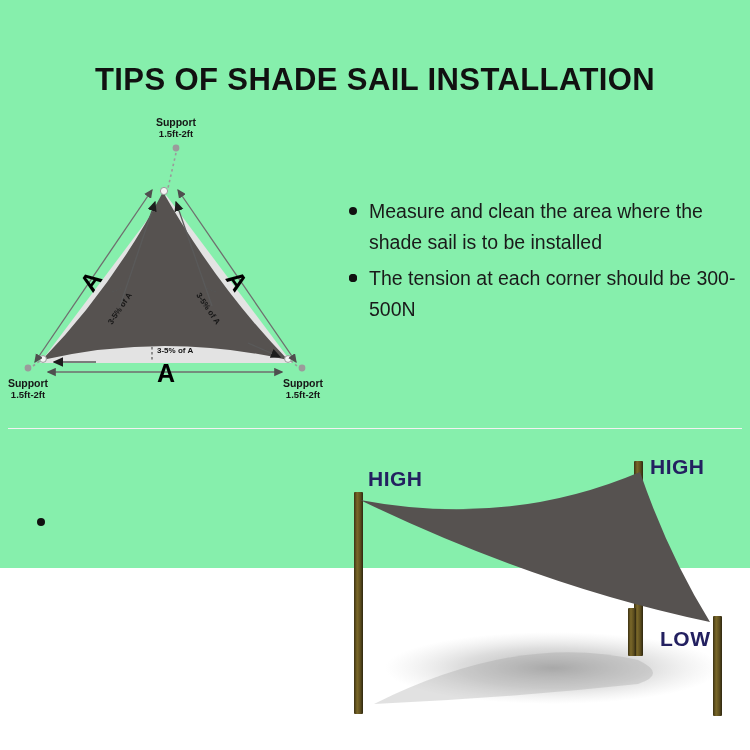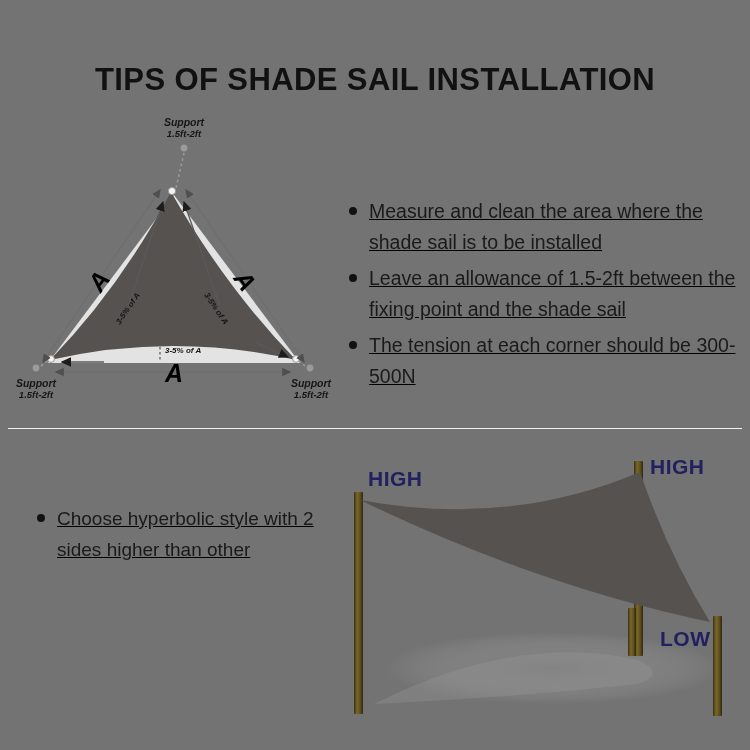--- a/index.html
+++ b/index.html
@@ -9,22 +9,22 @@
     width: 750px;
     height: 750px;
     background: #ffffff;
     font-family: "Liberation Sans", "DejaVu Sans", sans-serif;
     overflow: hidden;
   }
 
   #page {
     position: relative;
     width: 750px;
-    height: 750px;
-    background: #737373;
+    height: 568px;
+    background: #86efac;
   }
 
   
   #title {
     position: absolute;
     left: 0;
     top: 62px;
     width: 750px;
     text-align: center;
     font-size: 31px;
@@ -40,25 +40,24 @@
     left: 8px;
     top: 428px;
     width: 734px;
     height: 1px;
     background: #f2f2f2;
   }
 
   
   #triangle-diagram {
     position: absolute;
-    left: 8px;
+    left: 0;
     top: 110px;
     width: 330px;
     height: 300px;
-    font-style: italic;
   }
 
   #top-bullets {
     position: absolute;
     left: 348px;
     top: 196px;
     width: 392px;
   }
 
   
@@ -71,21 +70,21 @@
 
   #sail-diagram {
     position: absolute;
     left: 338px;
     top: 436px;
     width: 412px;
     height: 300px;
   }
 
   
-  ul.bullets { list-style: none; text-decoration: underline; }
+  ul.bullets { list-style: none; }
 
   ul.bullets li {
     position: relative;
     padding-left: 21px;
     color: #1a1a1a;
     font-family: "Liberation Sans", "DejaVu Sans", sans-serif;
   }
 
   ul.bullets li .bullet-dot {
     position: absolute;
@@ -230,36 +229,34 @@
   </div>
 
   <div id="top-bullets">
     <ul class="bullets">
       <li>
         <span class="bullet-dot"></span>
         <span>Measure and clean the area where the shade sail is to be installed</span>
       </li>
       <li>
         <span class="bullet-dot"></span>
-        <span>Leave an allowance of 1.5-2ft between the fixing point and the shade sail</span>
       </li>
       <li>
         <span class="bullet-dot"></span>
         <span>The tension at each corner should be 300-500N</span>
       </li>
     </ul>
   </div>
 
   <div id="divider"></div>
 
   <div id="bottom-bullets">
     <ul class="bullets">
       <li>
         <span class="bullet-dot"></span>
-        <span>Choose hyperbolic style with 2 sides higher than other</span>
       </li>
     </ul>
   </div>
 
   <div id="sail-diagram">
     <svg width="412" height="300" viewBox="0 0 412 300">
 
       <defs>
         <linearGradient id="postGrad" x1="0" y1="0" x2="1" y2="0">
           <stop offset="0%" stop-color="#3b3112"></stop>

